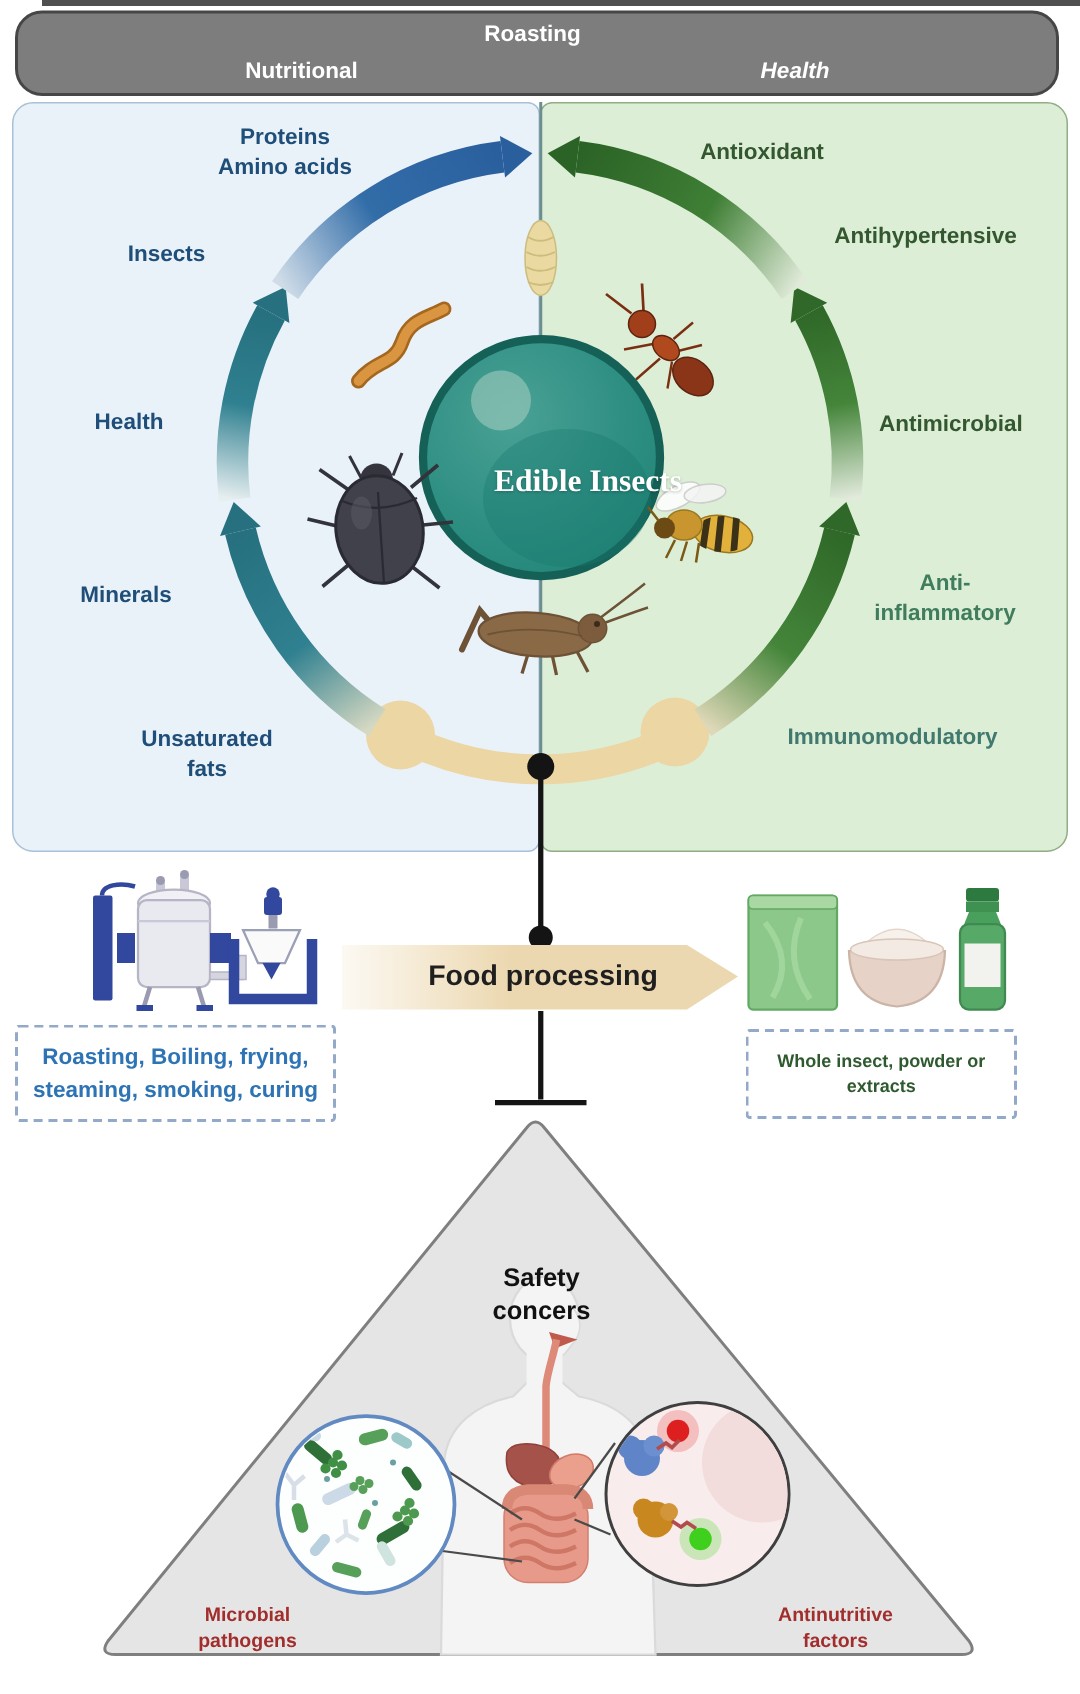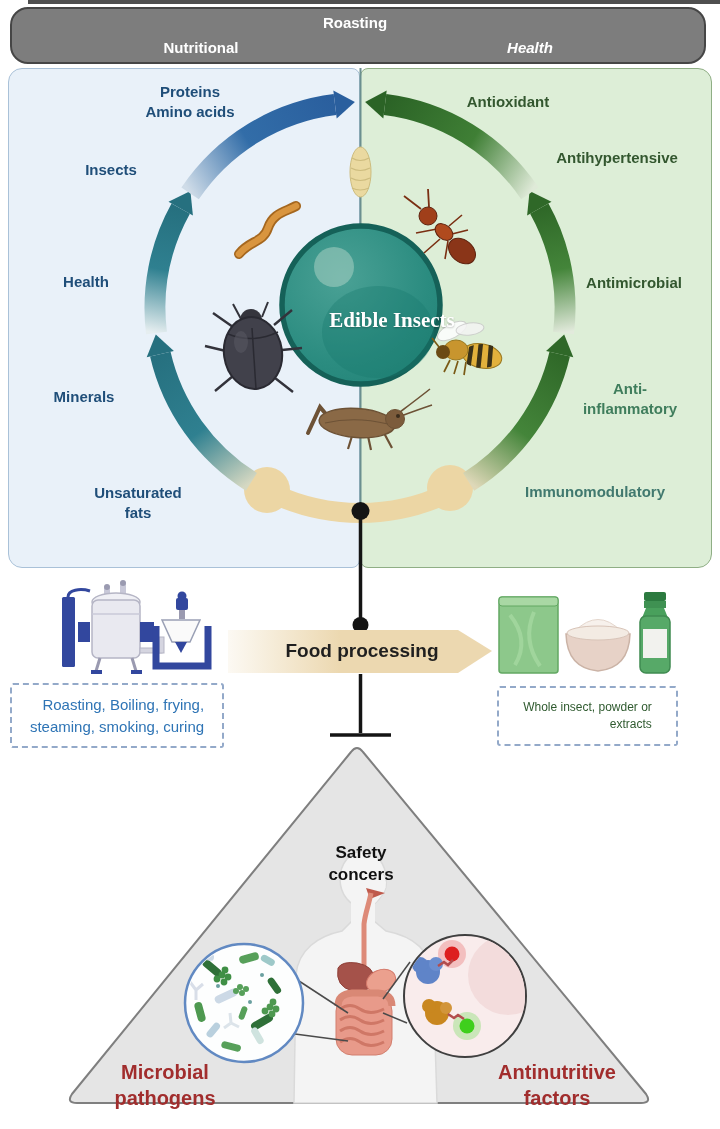--- a/index.html
+++ b/index.html
@@ -19,25 +19,25 @@
   .lbl{transform:translate(-50%,-50%);text-align:center;white-space:pre-line;
     font-weight:bold;line-height:1.32;}
   .lbl-blue{color:#1f4e79;font-size:15px;}
   .lbl-green{color:#33572f;font-size:15px;}
   .lbl-teal{color:#3f7d5c;font-size:15px;}
   .lbl-teal2{color:#41796f;font-size:15px;}
   .center-label{color:#ffffff;font-family:"Liberation Serif",serif;
     font-size:21px;font-weight:600;text-shadow:0 1px 2px rgba(0,0,0,.25);}
   .band-label{color:#1f1f1f;font-size:19px;}
   .safety-label{color:#111111;font-size:17px;margin-top:46px;}
-  .red-label{color:#a12d2d;font-size:20px;}
+  .red-label{color:#a12d2d;font-size:13px;}
   
   .dashed-box{border:2px dashed #93a9c9;border-radius:3px;box-sizing:border-box;
-    display:flex;align-items:center;justify-content:center;text-align:right;
-    white-space:pre-line;font-weight:normal;}
+    display:flex;align-items:center;justify-content:center;text-align:center;
+    white-space:pre-line;font-weight:bold;}
   .methods-box{left:10px;top:683px;width:214px;height:65px;color:#2e74b5;
     font-size:15px;line-height:1.45;}
   .products-box{left:497px;top:686px;width:181px;height:60px;color:#2f5a2f;
     font-size:12px;line-height:1.45;}
   svg{position:absolute;left:0;top:0;}
 </style>
 </head>
 <body>
 
 <div class="abs panel-left"></div>

